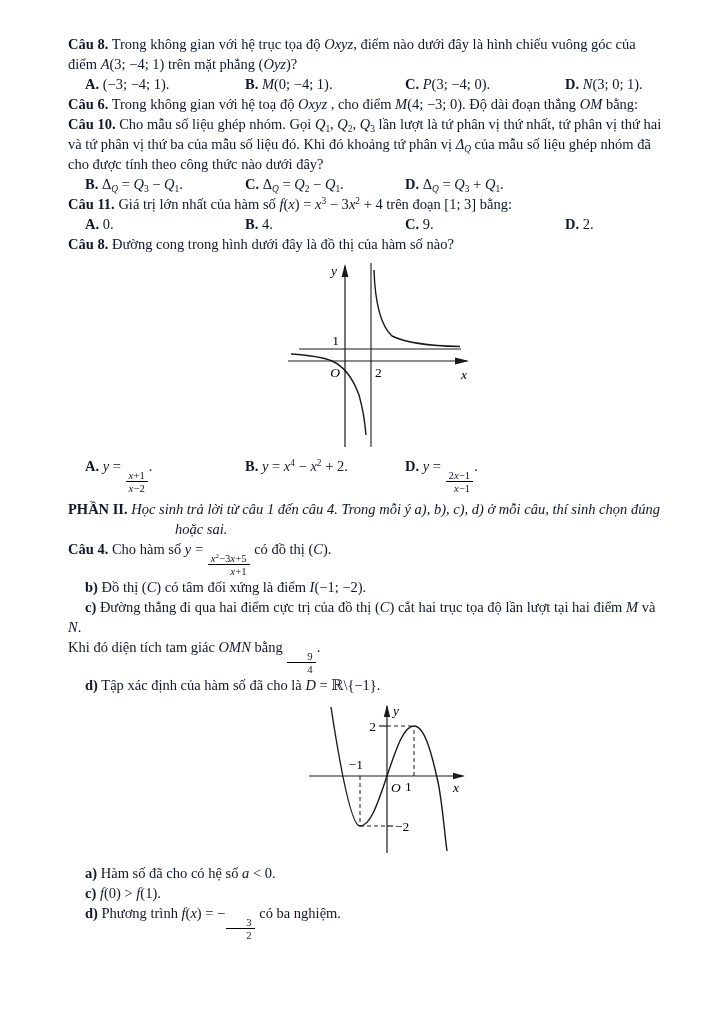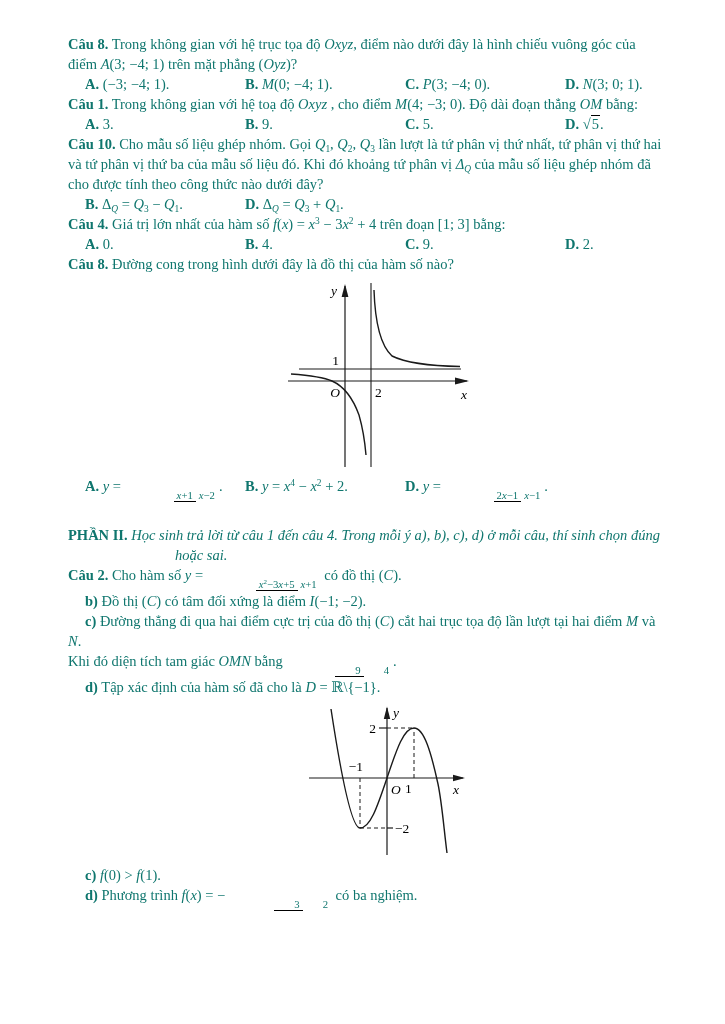--- a/index.html
+++ b/index.html
@@ -1,37 +1,37 @@
 <!DOCTYPE html>
 <html><head>
 <meta charset="utf-8">
 <style>
   html,body{margin:0;padding:0;background:#e8e8e8;}
   body{width:725px;height:1024px;overflow:hidden;}
   .page{
     width:725px;height:1024px;box-sizing:border-box;
-    background:#ffffff;color:#0f766e;
+    background:#ffffff;color:#0f172a;
     padding:34px 60px 12px 68px;
     font-family:"Liberation Serif","DejaVu Serif",serif;
     font-size:14.5px;line-height:1.38;
     display:flex;flex-direction:column;
   }
   p{margin:0;}
   .q{margin:0;}
   b.qlab{font-weight:bold;}
   .opts{display:flex;padding-left:17px;align-items:baseline;}
   .opt{width:160px;}
   .opt:last-child{width:auto;flex:1;}
   .item{text-indent:17px;margin:0;}
-  .phan2{margin-top:23px;padding-left:107px;text-indent:-107px;}
+  .phan2{margin-top:5px;padding-left:107px;text-indent:-107px;}
   sup,sub{font-size:0.65em;line-height:0;}
   sup{vertical-align:0.55em;}
   sub{vertical-align:-0.35em;}
-  .frac{display:inline-flex;flex-direction:row;text-align:center;
-        vertical-align:-0.75em;font-size:0.74em;line-height:1.12;padding:0 1px;margin-left:48px;}
+  .frac{display:inline-flex;flex-direction:column;text-align:right;
+        vertical-align:-0.75em;font-size:0.74em;line-height:1.12;padding:0 1px;}
   .frac .fn{border-bottom:1px solid #000;padding:0 3px;}
   .frac .fd{padding:0 3px;}
   .sqrt .ovl{border-top:1.2px solid #000;padding:0 1px;}
   .fig{margin:3px 0 2px 0;}
   .fig1{padding-left:215px;}
   .fig2{padding-left:237px;}
   svg text{font-family:"Liberation Serif","DejaVu Serif",serif;font-size:13.5px;}
   svg text.it{font-style:italic;}
 </style>
 </head>
@@ -40,35 +40,30 @@
 <div class="page">
 
   <p class="q"><b class="qlab">Câu 8.</b> <span>Trong không gian với hệ trục tọa độ <i>Oxyz</i>, điểm nào dưới đây là hình chiếu vuông góc của điểm <i>A</i>(3; −4; 1) trên mặt phẳng (<i>Oyz</i>)?</span></p>
   <div class="opts">
     <span class="opt"><b class="qlab">A.</b> <span>(−3; −4; 1).</span></span>
     <span class="opt"><b class="qlab">B.</b> <span><i>M</i>(0; −4; 1).</span></span>
     <span class="opt"><b class="qlab">C.</b> <span><i>P</i>(3; −4; 0).</span></span>
     <span class="opt"><b class="qlab">D.</b> <span><i>N</i>(3; 0; 1).</span></span>
   </div>
 
-  <p class="q"><b class="qlab">Câu 1.</b> <span>Trong không gian với hệ toạ độ <i>Oxyz</i> , cho điểm <i>M</i>(4; −3; 0). Độ dài đoạn thẳng <i>OM</i> bằng:</span></p>
-  <div class="opts">
-    <span class="opt"><b class="qlab">A.</b> <span>3.</span></span>
-    <span class="opt"><b class="qlab">B.</b> <span>9.</span></span>
-    <span class="opt"><b class="qlab">C.</b> <span>5.</span></span>
-    <span class="opt"><b class="qlab">D.</b> <span><span class="sqrt">√<span class="ovl">5</span></span>.</span></span>
-  </div>
+  <p class="q"><b class="qlab">Câu 6.</b> <span>Trong không gian với hệ toạ độ <i>Oxyz</i> , cho điểm <i>M</i>(4; −3; 0). Độ dài đoạn thẳng <i>OM</i> bằng:</span></p>
 
   <p class="q"><b class="qlab">Câu 10.</b> <span>Cho mẫu số liệu ghép nhóm. Gọi <i>Q</i><sub>1</sub>, <i>Q</i><sub>2</sub>, <i>Q</i><sub>3</sub> lần lượt là tứ phân vị thứ nhất, tứ phân vị thứ hai và tứ phân vị thứ ba của mẫu số liệu đó. Khi đó khoảng tứ phân vị <i>Δ</i><sub><i>Q</i></sub> của mẫu số liệu ghép nhóm đã cho được tính theo công thức nào dưới đây?</span></p>
   <div class="opts">
     <span class="opt"><b class="qlab">B.</b> <span>Δ<sub><i>Q</i></sub> = <i>Q</i><sub>3</sub> − <i>Q</i><sub>1</sub>.</span></span>
+    <span class="opt"><b class="qlab">C.</b> <span>Δ<sub><i>Q</i></sub> = <i>Q</i><sub>2</sub> − <i>Q</i><sub>1</sub>.</span></span>
     <span class="opt"><b class="qlab">D.</b> <span>Δ<sub><i>Q</i></sub> = <i>Q</i><sub>3</sub> + <i>Q</i><sub>1</sub>.</span></span>
   </div>
 
-  <p class="q"><b class="qlab">Câu 4.</b> <span>Giá trị lớn nhất của hàm số <i>f</i>(<i>x</i>) = <i>x</i><sup>3</sup> − 3<i>x</i><sup>2</sup> + 4  trên đoạn [1; 3] bằng:</span></p>
+  <p class="q"><b class="qlab">Câu 11.</b> <span>Giá trị lớn nhất của hàm số <i>f</i>(<i>x</i>) = <i>x</i><sup>3</sup> − 3<i>x</i><sup>2</sup> + 4  trên đoạn [1; 3] bằng:</span></p>
   <div class="opts">
     <span class="opt"><b class="qlab">A.</b> <span>0.</span></span>
     <span class="opt"><b class="qlab">B.</b> <span>4.</span></span>
     <span class="opt"><b class="qlab">C.</b> <span>9.</span></span>
     <span class="opt"><b class="qlab">D.</b> <span>2.</span></span>
   </div>
 
   <p class="q"><b class="qlab">Câu 8.</b> <span>Đường cong trong hình dưới đây là đồ thị của hàm số nào?</span></p>
 
   <div class="fig fig1">
@@ -100,21 +95,21 @@
           </span>.</span></span>
     <span class="opt"><b class="qlab">B.</b> <span><i>y</i> = <i>x</i><sup>4</sup> − <i>x</i><sup>2</sup> + 2.</span></span>
     <span class="opt"><b class="qlab">D.</b> <span><i>y</i> = <span class="frac">
             <span class="fn">2<i>x</i>−1</span>
             <span class="fd"><i>x</i>−1</span>
           </span>.</span></span>
   </div>
 
   <p class="phan2"><b class="qlab">PHẦN II.</b> <span><i>Học sinh trả lời từ câu 1 đến câu 4. Trong mỗi ý a), b), c), d) ở mỗi câu, thí sinh chọn đúng<br>hoặc sai.</i></span></p>
 
-  <p class="q"><b class="qlab">Câu 2.</b> <span>Cho hàm số <i>y</i> = <span class="frac">
+  <p class="q"><b class="qlab">Câu 4.</b> <span>Cho hàm số <i>y</i> = <span class="frac">
           <span class="fn"><i>x</i><sup>2</sup>−3<i>x</i>+5</span>
           <span class="fd"><i>x</i>+1</span>
         </span>  có đồ thị (<i>C</i>).</span></p>
   <p class="item"><b class="qlab">b)</b> <span>Đồ thị (<i>C</i>) có tâm đối xứng là điểm <i>I</i>(−1; −2).</span></p>
   <p class="item"><b class="qlab">c)</b> <span>Đường thẳng đi qua hai điểm cực trị của đồ thị (<i>C</i>) cắt hai trục tọa độ lần lượt tại hai điểm <i>M</i> và <i>N</i>.<br>Khi đó diện tích tam giác <i>OMN</i> bằng <span class="frac">
           <span class="fn">9</span>
           <span class="fd">4</span>
         </span>.</span></p>
   <p class="item"><b class="qlab">d)</b> <span>Tập xác định của hàm số đã cho là <i>D</i> = ℝ\{−1}.</span></p>
 
@@ -140,19 +135,20 @@
       <text x="88" y="17" class="it">y</text>
       <text x="71" y="33" text-anchor="end">2</text>
       <text x="58" y="71" text-anchor="end">−1</text>
       <text x="86" y="94" class="it">O</text>
       <text x="100" y="93">1</text>
       <text x="148" y="94" class="it">x</text>
       <text x="90" y="133">−2</text>
     </svg>
   </div>
 
+  <p class="item"><b class="qlab">a)</b> <span>Hàm số đã cho có hệ số <i>a</i> &lt; 0.</span></p>
   <p class="item"><b class="qlab">c)</b> <span><i>f</i>(0) &gt; <i>f</i>(1).</span></p>
   <p class="item"><b class="qlab">d)</b> <span>Phương trình <i>f</i>(<i>x</i>) = −<span class="frac">
           <span class="fn">3</span>
           <span class="fd">2</span>
         </span>  có ba nghiệm.</span></p>
 
 </div>
 
 </body></html>

